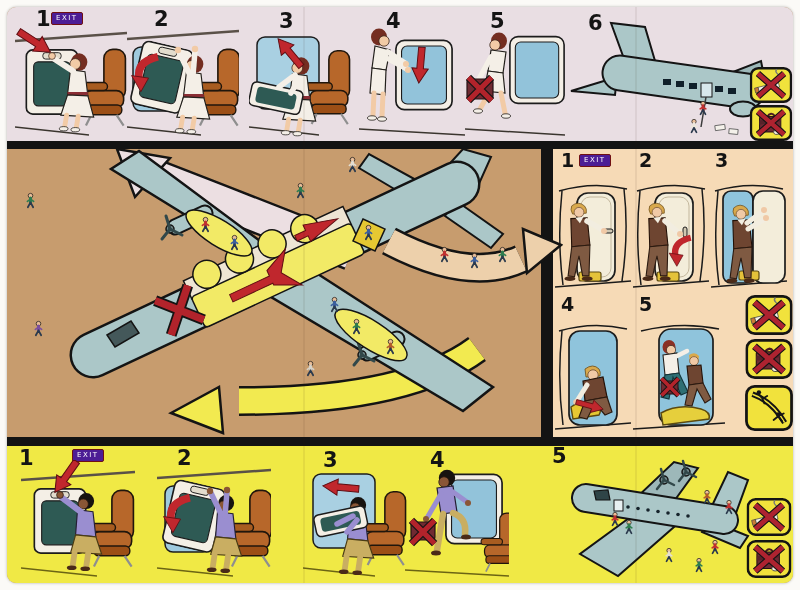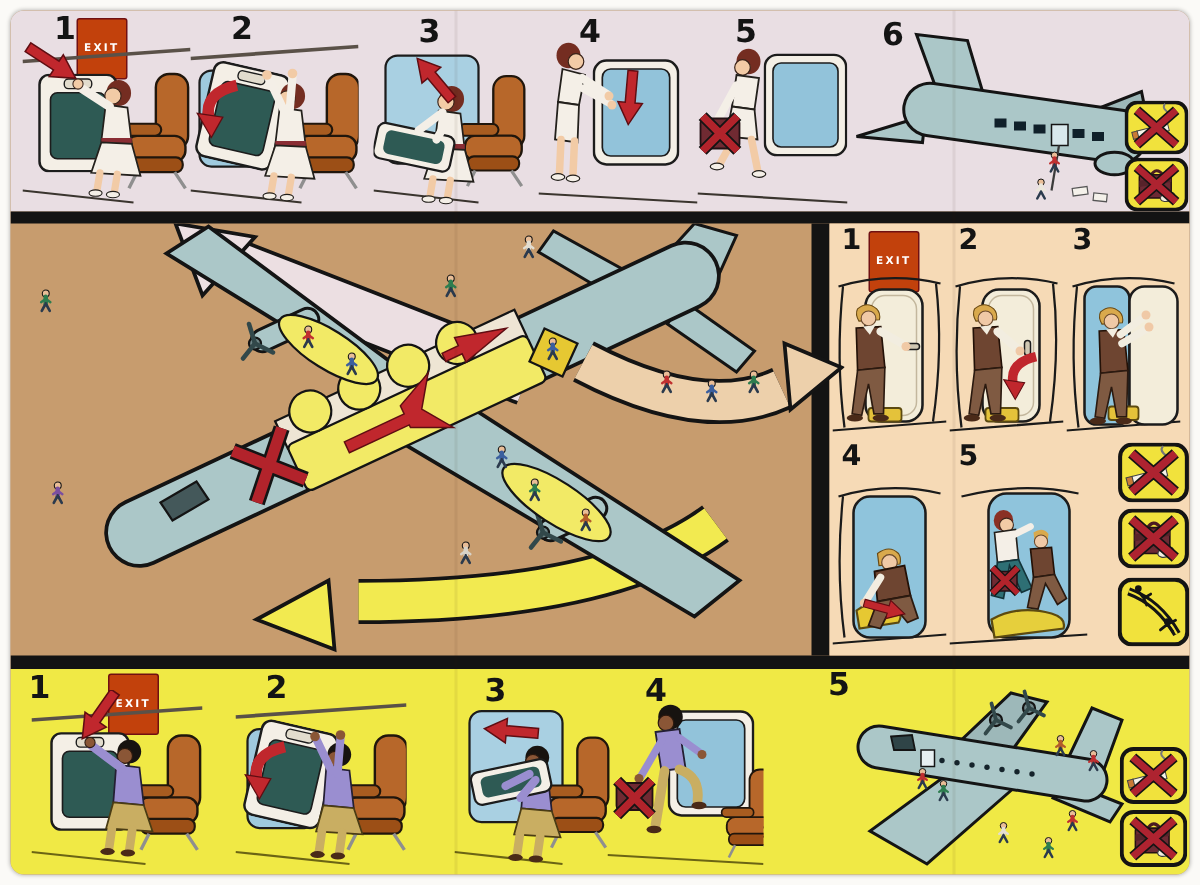--- a/index.html
+++ b/index.html
@@ -10,21 +10,21 @@
   .divider-h{position:absolute;left:0;width:786px;background:#131313;z-index:3}
   .d1{top:134px;height:8px}
   .d2{top:430px;height:9px}
   .band-mid{top:142px;height:288px;background:#c79c6e}
   .band-bottom{top:439px;height:137px;background:#f0e945}
   .divider-v{position:absolute;left:534px;top:0;width:12px;height:288px;background:#131313;z-index:4}
   .door-panel{position:absolute;left:546px;top:0;width:240px;height:288px;background:#f6dab6;z-index:5}
   #ov{position:absolute;left:0;top:0;z-index:6;pointer-events:none}
   .num{position:absolute;font-weight:bold;font-size:21px;line-height:1;color:#141414}
   .num-s{font-size:19px}
-  .exit{position:absolute;background:#c2410c;color:#fff;font-weight:bold;font-size:7px;letter-spacing:1.5px;line-height:1;padding:16px 4px;border:1px solid #701012;border-radius:2px;box-shadow:0 0 0 1px #e9dee3}
+  .exit{position:absolute;background:#4c1d95;color:#fff;font-weight:normal;font-size:7px;letter-spacing:1.5px;line-height:1;padding:2px 4px;border:1px solid #701012;border-radius:2px;box-shadow:0 0 0 1px #e9dee3}
   .sc{position:absolute}
   .crease{position:absolute;top:0;bottom:0;width:2px;background:rgba(60,35,10,.07);z-index:20;pointer-events:none}
 </style>
 </head>
 <body>
 
 <svg width="0" height="0" style="position:absolute" aria-hidden="true">
 <defs>
 <symbol id="arr" viewBox="0 0 46 22" overflow="visible">
   <path d="M1 7 H27 V1 L45 11 L27 21 V15 H1 Z" fill="#c0272d" stroke="#5f0d12" stroke-width="1.2"></path>

